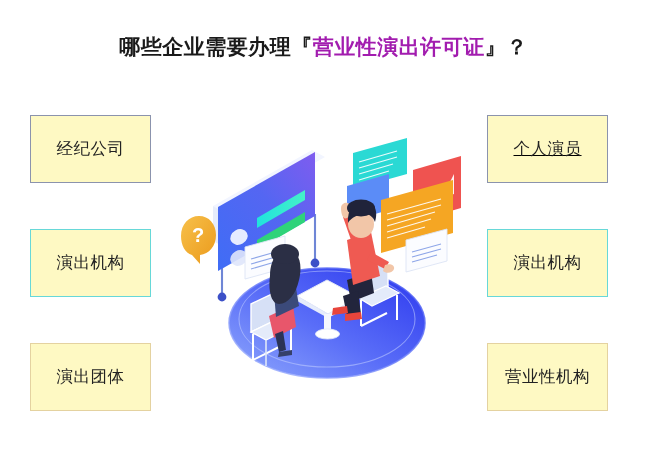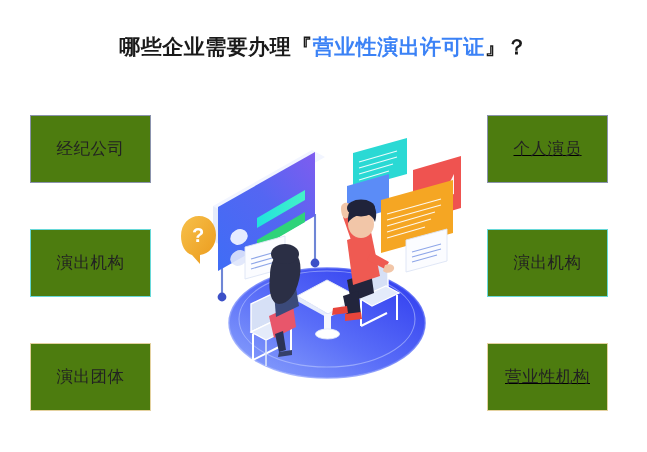--- a/index.html
+++ b/index.html
@@ -42,21 +42,21 @@
   }
   #title .brk {
     color: #1a1a1a;
   }
 
   
   .label-box {
     position: absolute;
     width: 121px;
     height: 68px;
-    background: #4d7c0f;
+    background: #fef9c3;
     box-sizing: border-box;
     display: flex;
     align-items: center;
     justify-content: center;
   }
   .label-box .box-text {
     font-size: 16.5px;
     color: #222222;
     letter-spacing: 0.5px;
     white-space: nowrap;
@@ -85,40 +85,40 @@
     width: 300px;
     height: 262px;
   }
 </style>
 </head>
 <body>
 
 <div id="page">
 
   <div id="title" style="color: rgb(26, 26, 26);">
-    <span>哪些企业需要办理</span><span class="brk">『</span><span class="hl" style="color: #3b82f6; text-align: right;">营业性演出许可证</span><span class="brk">』</span><span>？</span>
+    <span>哪些企业需要办理</span><span class="brk">『</span><span class="hl" style="color: #a21caf; text-align: right;">营业性演出许可证</span><span class="brk">』</span><span>？</span>
   </div>
 
   <div class="label-box bx-slate" id="box-l1" style="border-color: rgb(139, 147, 173);">
     <span class="box-text">经纪公司</span>
   </div>
   <div class="label-box bx-cyan" id="box-l2" style="border-color: rgb(103, 216, 216);">
     <span class="box-text">演出机构</span>
   </div>
   <div class="label-box bx-gold" id="box-l3" style="border-color: rgb(228, 210, 160);">
     <span class="box-text">演出团体</span>
   </div>
 
   <div class="label-box bx-slate" id="box-r1" style="border-color: rgb(139, 147, 173); text-decoration: underline;">
     <span class="box-text">个人演员</span>
   </div>
   <div class="label-box bx-cyan" id="box-r2" style="border-color: rgb(103, 216, 216);">
     <span class="box-text">演出机构</span>
   </div>
-  <div class="label-box bx-gold" id="box-r3" style="border-color: rgb(228, 210, 160); text-decoration: underline;">
+  <div class="label-box bx-gold" id="box-r3" style="border-color: rgb(228, 210, 160);">
     <span class="box-text">营业性机构</span>
   </div>
 
   <div id="illustration">
     <svg viewBox="0 0 300 262" xmlns="http://www.w3.org/2000/svg">
       <defs>
         <linearGradient id="gScreen" x1="0" y1="1" x2="1" y2="0">
           <stop offset="0%" stop-color="#3f6df6"></stop>
           <stop offset="55%" stop-color="#5466f2"></stop>
           <stop offset="100%" stop-color="#7f5cef"></stop>

